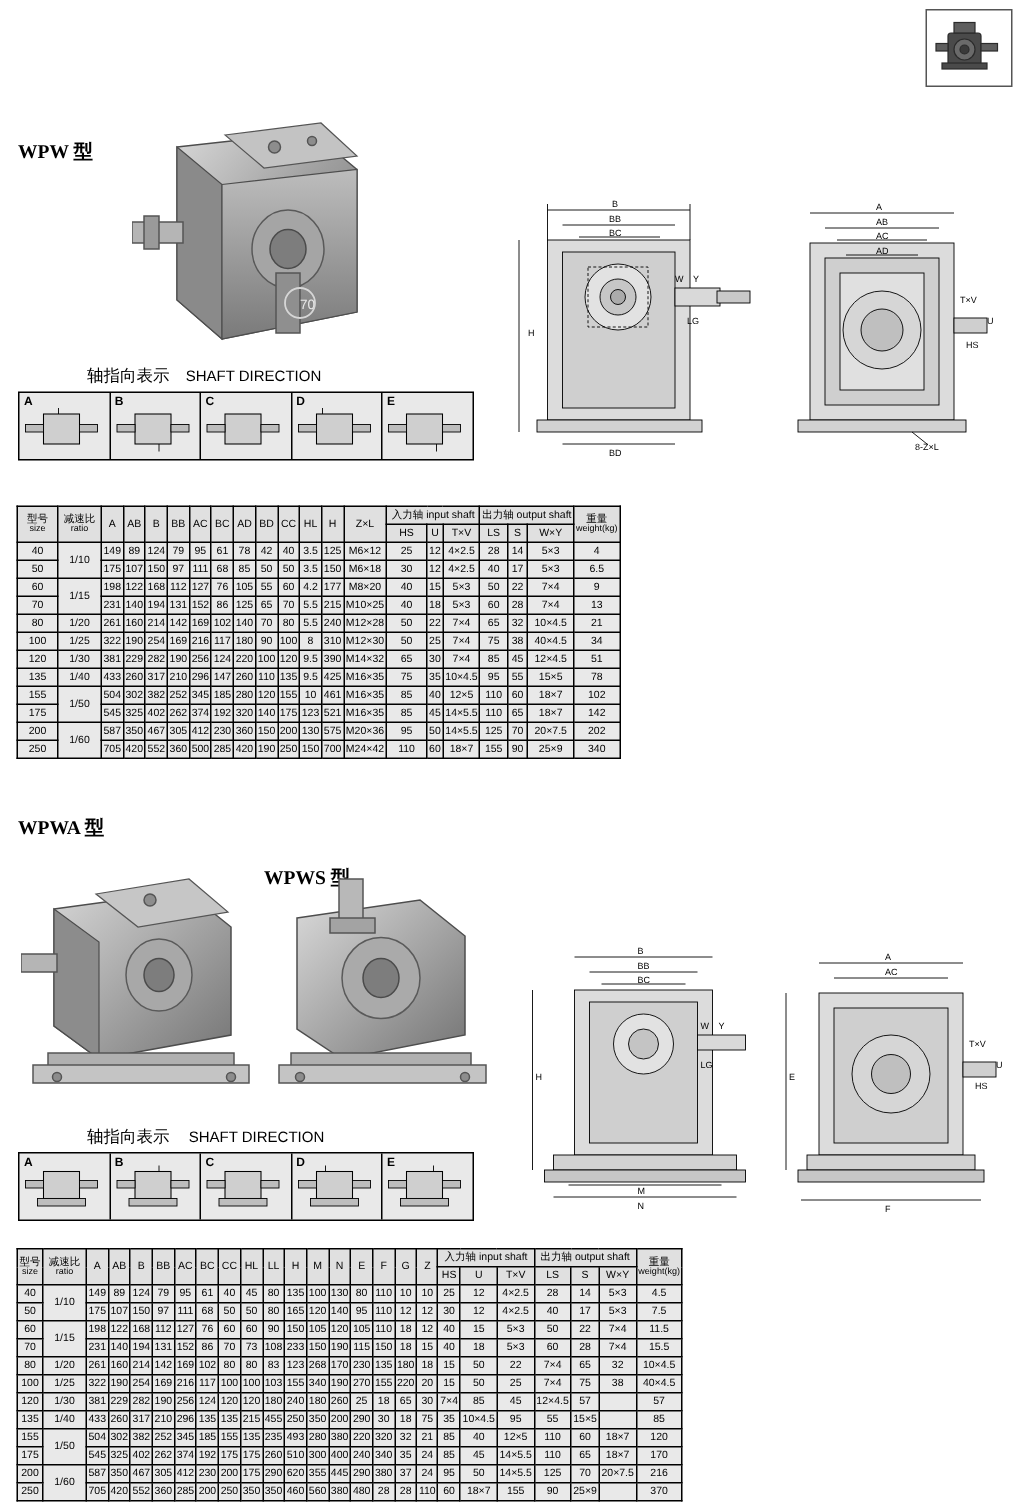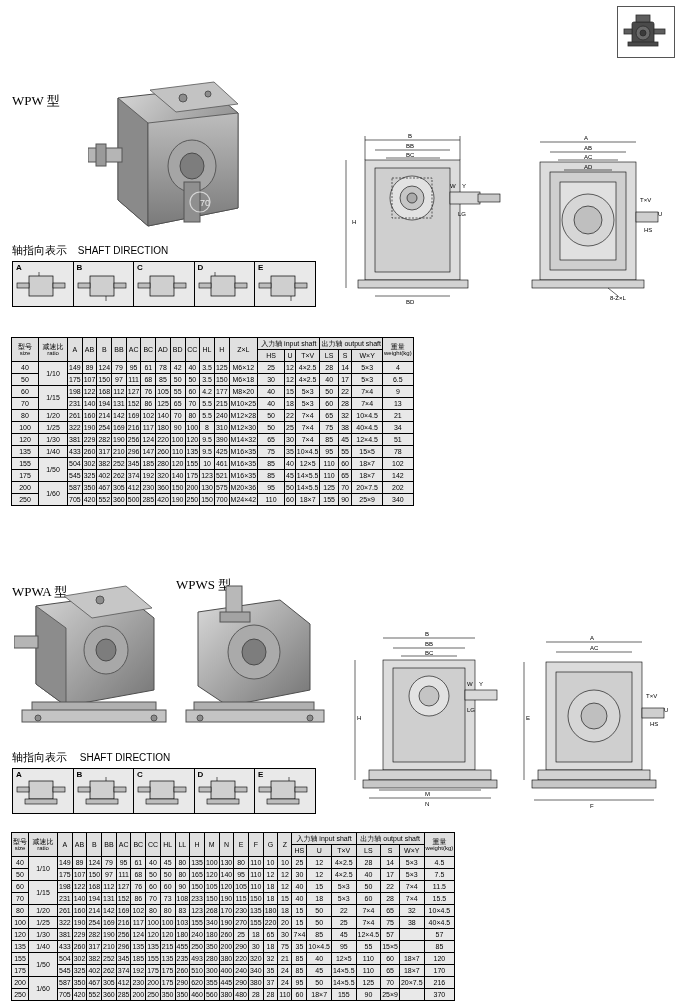--- a/index.html
+++ b/index.html
@@ -4,22 +4,22 @@
 <style>
   html,body{margin:0;padding:0;background:#fff;}
   body{width:683px;height:1002px;position:relative;font-family:"Liberation Sans",sans-serif;color:#000;}
   .page{position:relative;width:683px;height:1002px;overflow:hidden;}
 
   
   .logo-box{position:absolute;right:8px;top:6px;width:56px;height:50px;border:1px solid #555;background:#fff;display:flex;align-items:center;justify-content:center;}
   .logo-box svg{display:block;}
 
   
-  .sec-title{position:absolute;font-size:13px;font-weight:normal;font-family:"Liberation Serif",serif;}
-  .sub-title{position:absolute;font-size:10px;font-family:"Liberation Sans",sans-serif;}
+  .sec-title{position:absolute;font-size:13px;font-weight:bold;font-family:"Liberation Serif",serif;}
+  .sub-title{position:absolute;font-size:10px;font-family:"Liberation Sans",sans-serif;margin-left:46px;}
   .sub-title .cn{font-size:11px;}
 
   
   .photo{position:absolute;}
   .photo svg{display:block;}
 
   
   .dir-strip{position:absolute;border:1px solid #000;display:flex;background:#e9e9e9;}
   .dir-cell{border-right:1px solid #000;width:59.5px;height:44px;position:relative;}
   .dir-cell:last-child{border-right:none;}
@@ -507,21 +507,21 @@
           <td>60</td>
           <td>18×7</td>
           <td>155</td>
           <td>90</td>
           <td>25×9</td>
           <td>340</td>
         </tr>
       </tbody>
     </table>
 
-  <div class="sec-title" style="left:12px;top:583px;">WPWA 型</div>
+  <div class="sec-title" style="left:12px;top:543px;">WPWA 型</div>
   <div class="sec-title" style="left:176px;top:576px;">WPWS 型</div>
 
   <div class="photo" style="left:14px;top:578px;">
     <svg width="160" height="155" viewBox="0 0 160 155">
       <defs>
         <linearGradient id="g3" x1="0" y1="0" x2="1" y2="1">
           <stop offset="0" stop-color="#d5d5d5"></stop>
             <stop offset="1" stop-color="#757575"></stop>
         </linearGradient>
       </defs>

